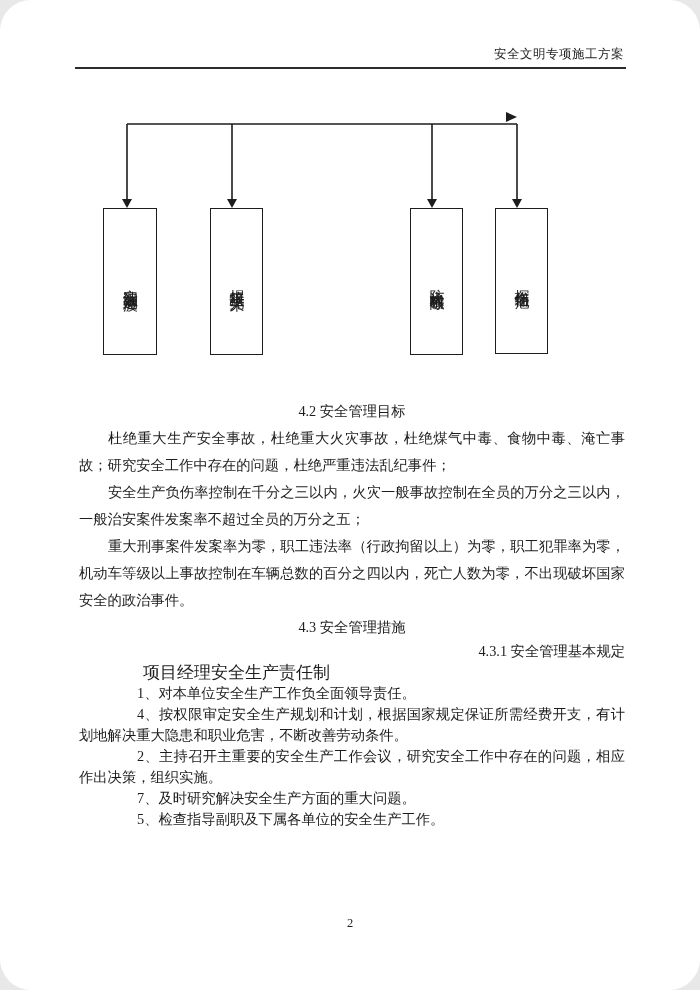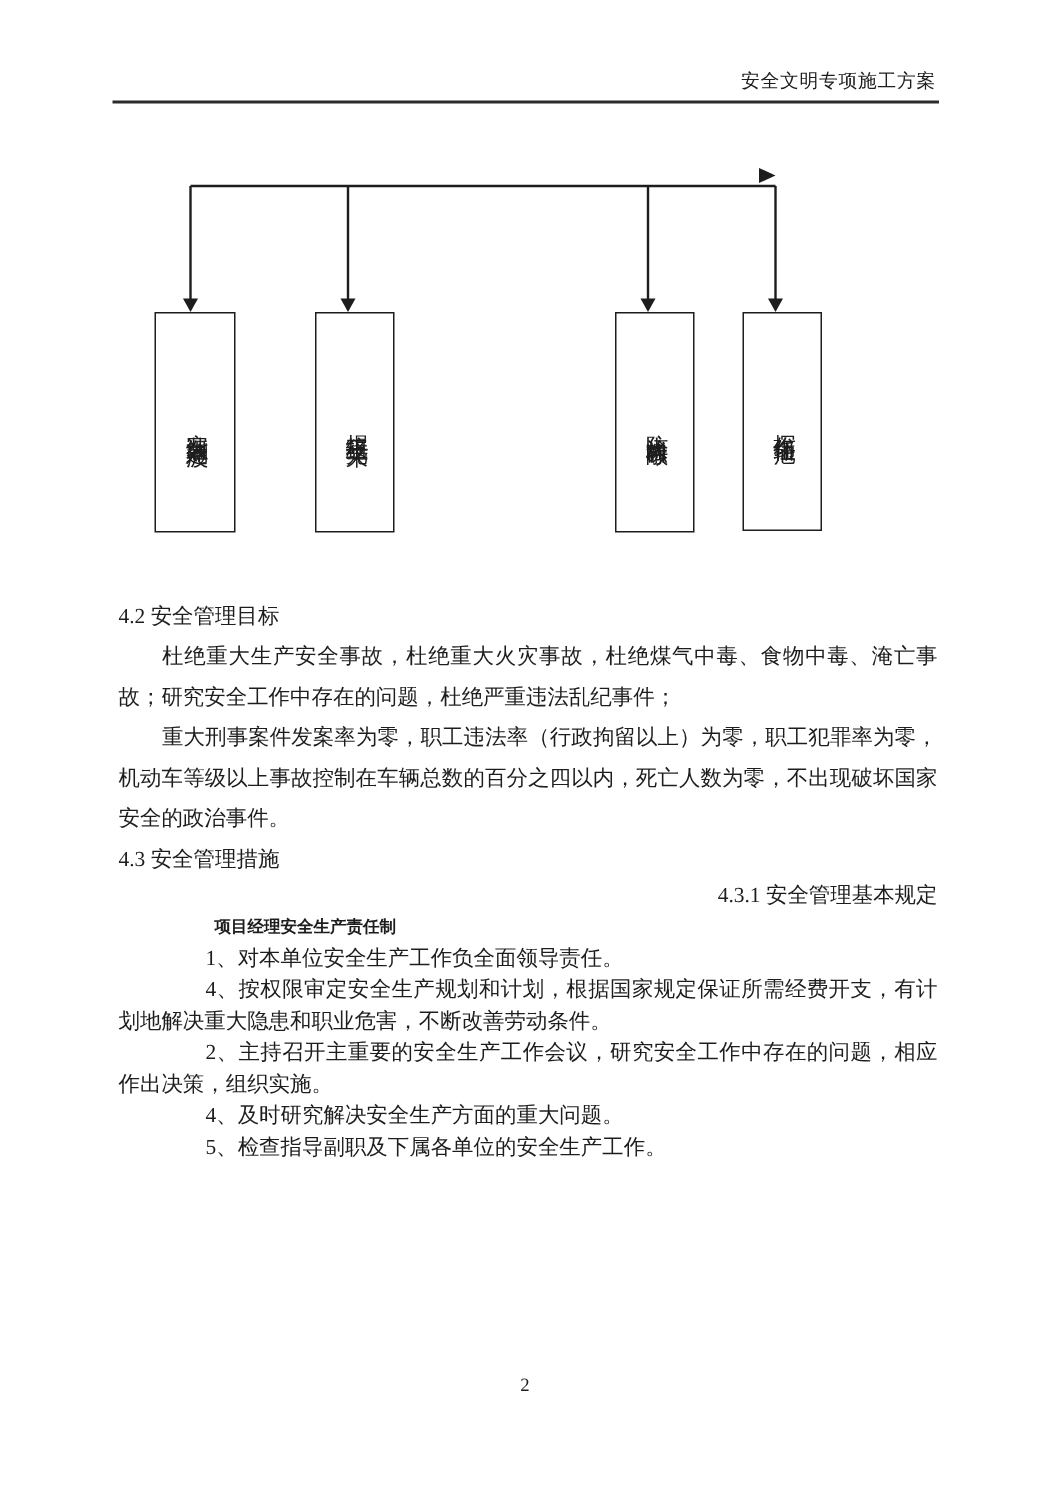--- a/index.html
+++ b/index.html
@@ -4,20 +4,21 @@
 <style>
   html,body{margin:0;padding:0;background:#e8e8e8;}
   .page{
     position:relative;
     width:700px;height:990px;
     margin:0 auto;
     background:#ffffff;
     font-family:"Liberation Serif","DejaVu Serif",serif;
     color:#1d1d1d;
     overflow:hidden;
+    border-radius:31px;
   }
   
   .header-title{
     position:absolute;top:46px;right:76px;
     font-size:12.5px;letter-spacing:0.5px;
     white-space:nowrap;
   }
   .header-rule{
     position:absolute;top:67px;left:75px;width:551px;height:2px;
     background:#2b2b2b;
@@ -44,25 +45,25 @@
   .box-3{left:410px;top:208px;width:53px;height:147px;}
   .box-4{left:495px;top:208px;width:53px;height:146px;}
   
   .doc-body{
     position:absolute;left:79px;top:398px;width:546px;
     font-size:14.3px;
     text-align:justify;
     text-justify:inter-character;
   }
   .doc-body p, .doc-body div{margin:0;padding:0;}
-  .h-sec{line-height:27px;text-align:left;}
+  .h-sec{line-height:27px;text-align:center;}
   .para-wide{line-height:27px;text-indent:29px;}
   .h-sub{line-height:21px;text-indent:26px;margin-top:-2px;text-align:right;}
   .para-tight{line-height:20.5px;text-indent:18px;margin-top:2px;}
-  .h-bold{line-height:21px;text-indent:64px;font-weight:bold;margin-top:1px;font-size:11px;text-align:left;}
+  .h-bold{line-height:21px;text-indent:64px;font-weight:normal;margin-top:1px;font-size:17px;text-align:left;}
   .item{line-height:21px;text-indent:58px;margin-top:3.5px;}
   
   .footer-page{
     position:absolute;top:916px;left:0;width:700px;
     text-align:center;font-size:12.5px;
   }
 </style>
 </head>
 <body>
 
@@ -97,26 +98,27 @@
   <div class="org-box box-3">
     <span>防火涂料陈敬</span>
   </div>
   <div class="org-box box-4">
     <span>探伤组任旭</span>
   </div>
 
   <div class="doc-body">
     <div class="h-sec">4.2 安全管理目标</div>
     <p class="para-wide">杜绝重大生产安全事故，杜绝重大火灾事故，杜绝煤气中毒、食物中毒、淹亡事故；研究安全工作中存在的问题，杜绝严重违法乱纪事件；</p>
+    <p class="para-wide">安全生产负伤率控制在千分之三以内，火灾一般事故控制在全员的万分之三以内，一般治安案件发案率不超过全员的万分之五；</p>
     <p class="para-wide">重大刑事案件发案率为零，职工违法率（行政拘留以上）为零，职工犯罪率为零，机动车等级以上事故控制在车辆总数的百分之四以内，死亡人数为零，不出现破坏国家安全的政治事件。</p>
     <div class="h-sec">4.3 安全管理措施</div>
     <div class="h-sub">4.3.1 安全管理基本规定</div>
     <div class="h-bold">项目经理安全生产责任制</div>
     <p class="item">1、对本单位安全生产工作负全面领导责任。</p>
     <p class="item">4、按权限审定安全生产规划和计划，根据国家规定保证所需经费开支，有计划地解决重大隐患和职业危害，不断改善劳动条件。</p>
     <p class="item">2、主持召开主重要的安全生产工作会议，研究安全工作中存在的问题，相应作出决策，组织实施。</p>
-    <p class="item">4、及时研究解决安全生产方面的重大问题。</p>
+    <p class="item">7、及时研究解决安全生产方面的重大问题。</p>
     <p class="item">5、检查指导副职及下属各单位的安全生产工作。</p>
   </div>
 
   <div class="footer-page">2</div>
 
 </div>
 
 </body></html>

